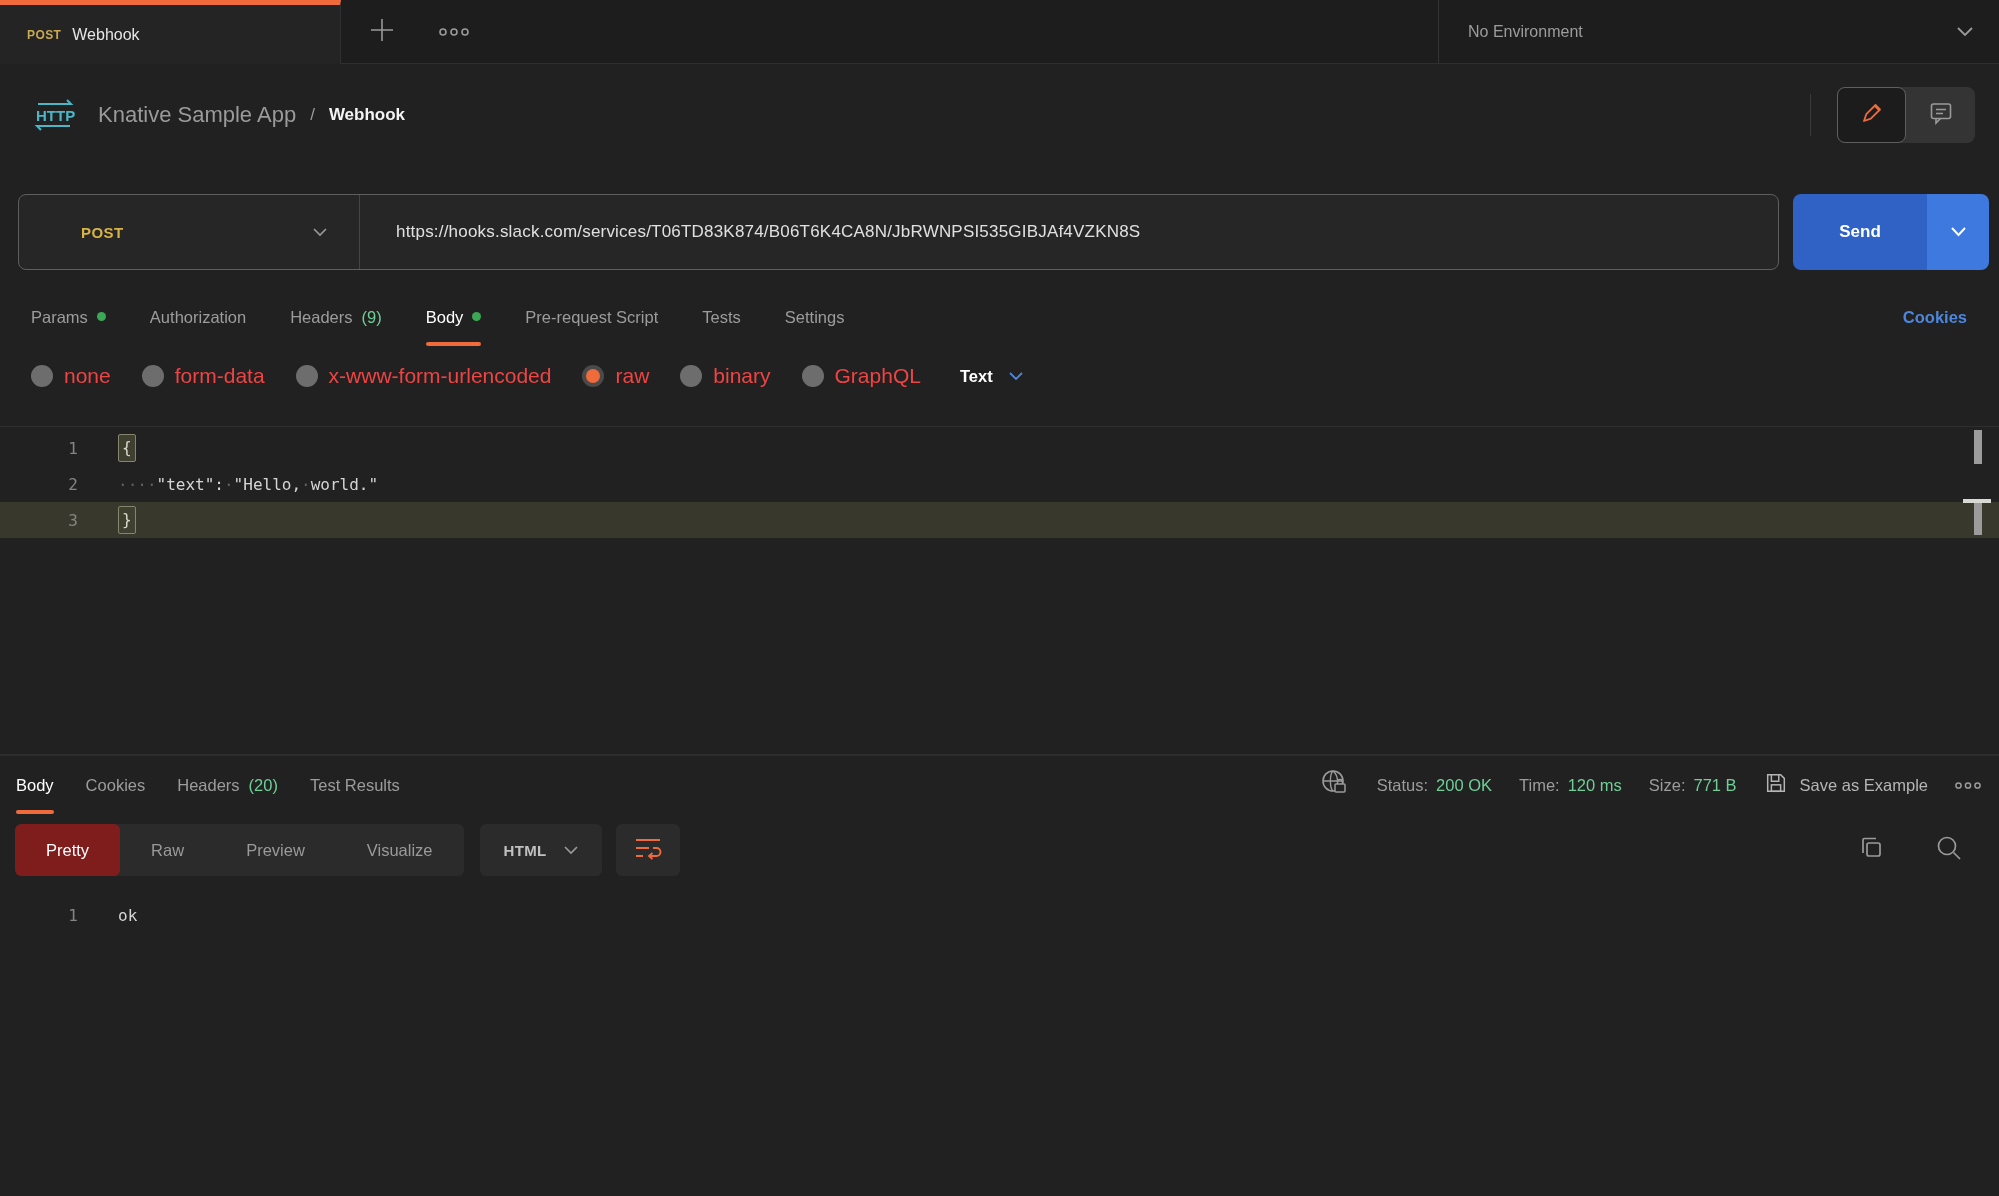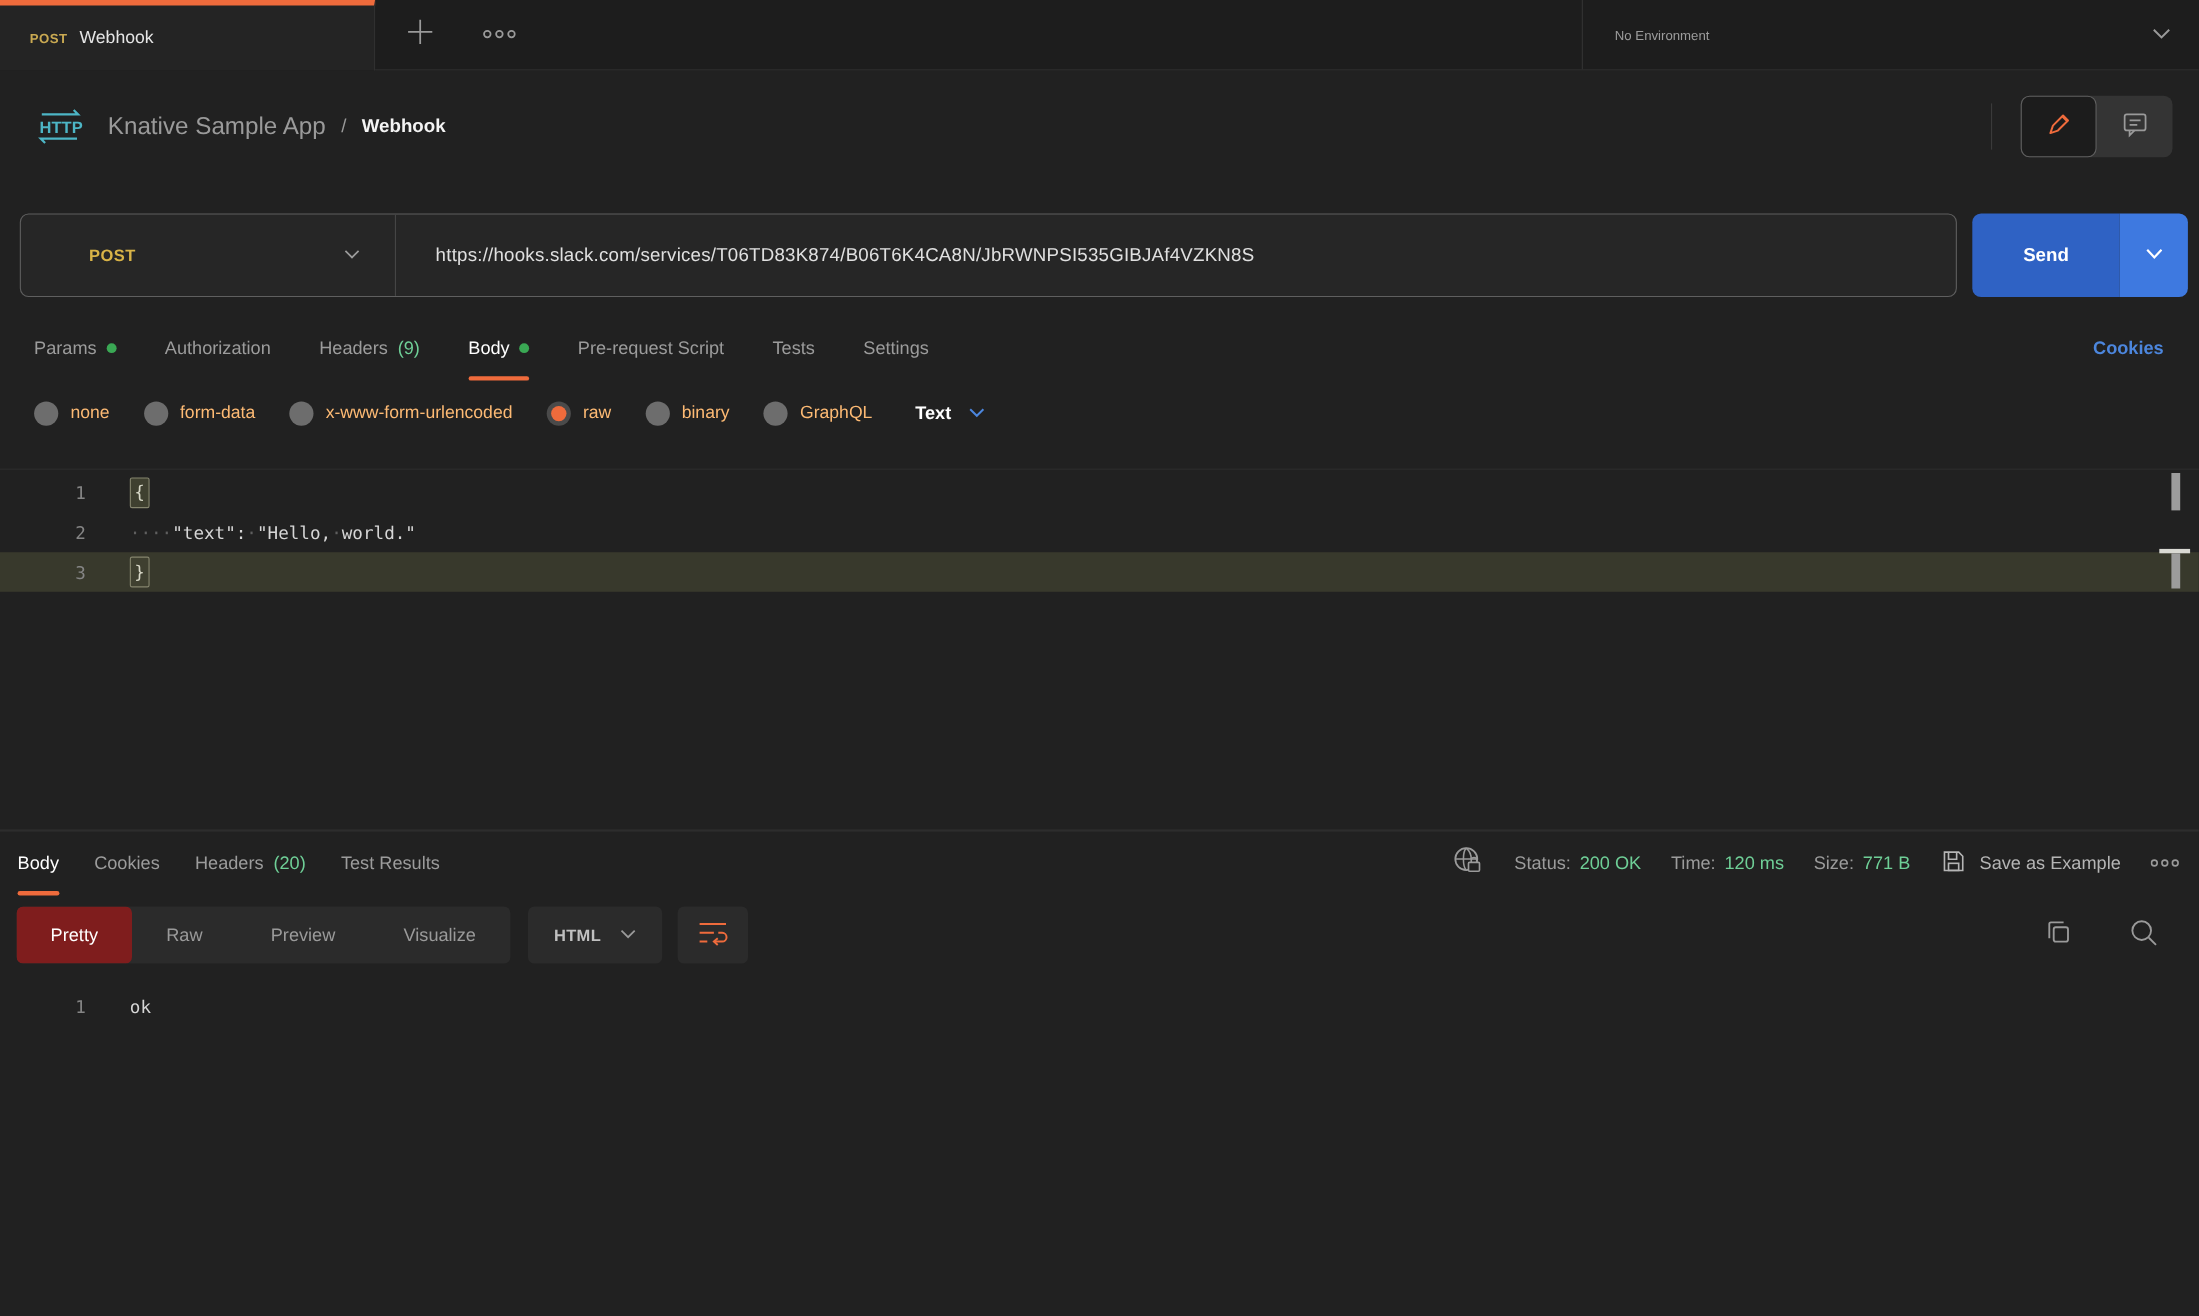--- a/index.html
+++ b/index.html
@@ -22,21 +22,21 @@
   }
   .tab-method { color:#c9a952; font-size:12px; font-weight:bold; letter-spacing:.4px; }
   .tab-title { color:#e6e6e6; font-size:16px; }
   .icon-btn { display:flex; align-items:center; justify-content:center; cursor:pointer; color:#9a9a9a; }
   .plus-btn { margin-left:28px; }
   .more-btn { margin-left:44px; }
   .env-box {
     margin-left:auto; width:561px; border-left:1px solid #343434; align-self:stretch;
     display:flex; align-items:center; padding:0 26px 0 29px;
   }
-  .env-label { color:#9c9c9c; font-size:12px; }
+  .env-label { color:#9c9c9c; font-size:16px; }
   .env-box .chev { margin-left:auto; color:#9a9a9a; }
 
   
   .crumb-row { height:102px; display:flex; align-items:center; padding:0 24px 0 32px; }
   .crumb-row .badge { margin-right:22px; display:flex;align-items:flex-end; }
   .crumb-collection { color:#9a9a9a; font-size:22px; }
   .crumb-sep { color:#9a9a9a; font-size:17px; margin:0 14px; }
   .crumb-name { color:#f4f4f4; font-size:17px; font-weight:bold; }
   .crumb-actions { margin-left:auto; display:flex; align-items:center; }
   .save-group { display:flex; height:54px; }
@@ -79,21 +79,21 @@
   .dot { width:9px; height:9px; border-radius:50%; background:#3aa854; margin-top:-2px; }
   .count { color:#6fcf97; }
   .cookies-link { margin-left:auto; color:#4c86dd; font-size:16.5px; font-weight:600; cursor:pointer; }
 
   
   .modes-row { display:flex; align-items:center; gap:31px; padding-left:31px; height:52px; margin-top:4px; }
   .mode { display:flex; align-items:center; gap:11px; cursor:pointer; }
   .radio { width:22px; height:22px; border-radius:50%; background:#6d6d6d; }
   .radio.sel { background:#4a4a4a; display:flex; align-items:center; justify-content:center; }
   .radio.sel::after { content:""; width:14px; height:14px; border-radius:50%; background:#ef6b3c; }
-  .mode-label { color:#fdba74; font-size:16px; }
+  .mode-label { color:#ef4444; font-size:21px; }
   .rawtype { display:flex; align-items:center; gap:16px; margin-left:8px; cursor:pointer; }
   .rawtype-label { color:#ffffff; font-size:16.5px; font-weight:600; }
   .rawtype .chev { color:#4c86dd; }
 
   
   .editor { position:relative; margin-top:24px; border-top:1px solid #2e2e2e; height:328px; padding-top:3px; }
   .ed-line { display:flex; align-items:center; height:36px; }
   .ed-line.active { background:#38392c; }
   .gutter { width:78px; text-align:right; color:#858585; font-size:16px; flex-shrink:0; }
   .codecell { padding-left:40px; font-size:16px; color:#d6d6d6; display:flex; align-items:center; }

